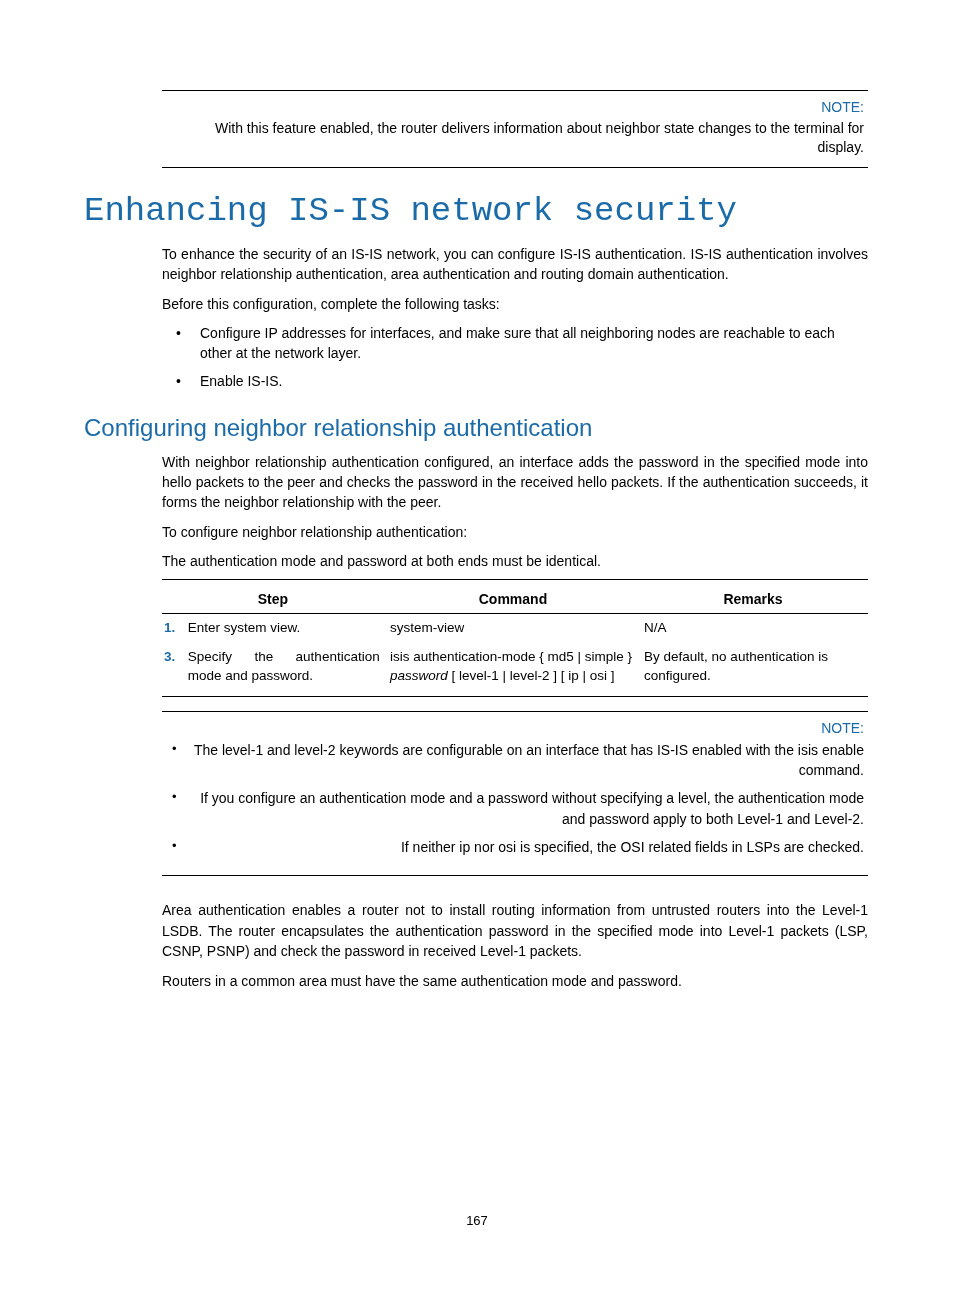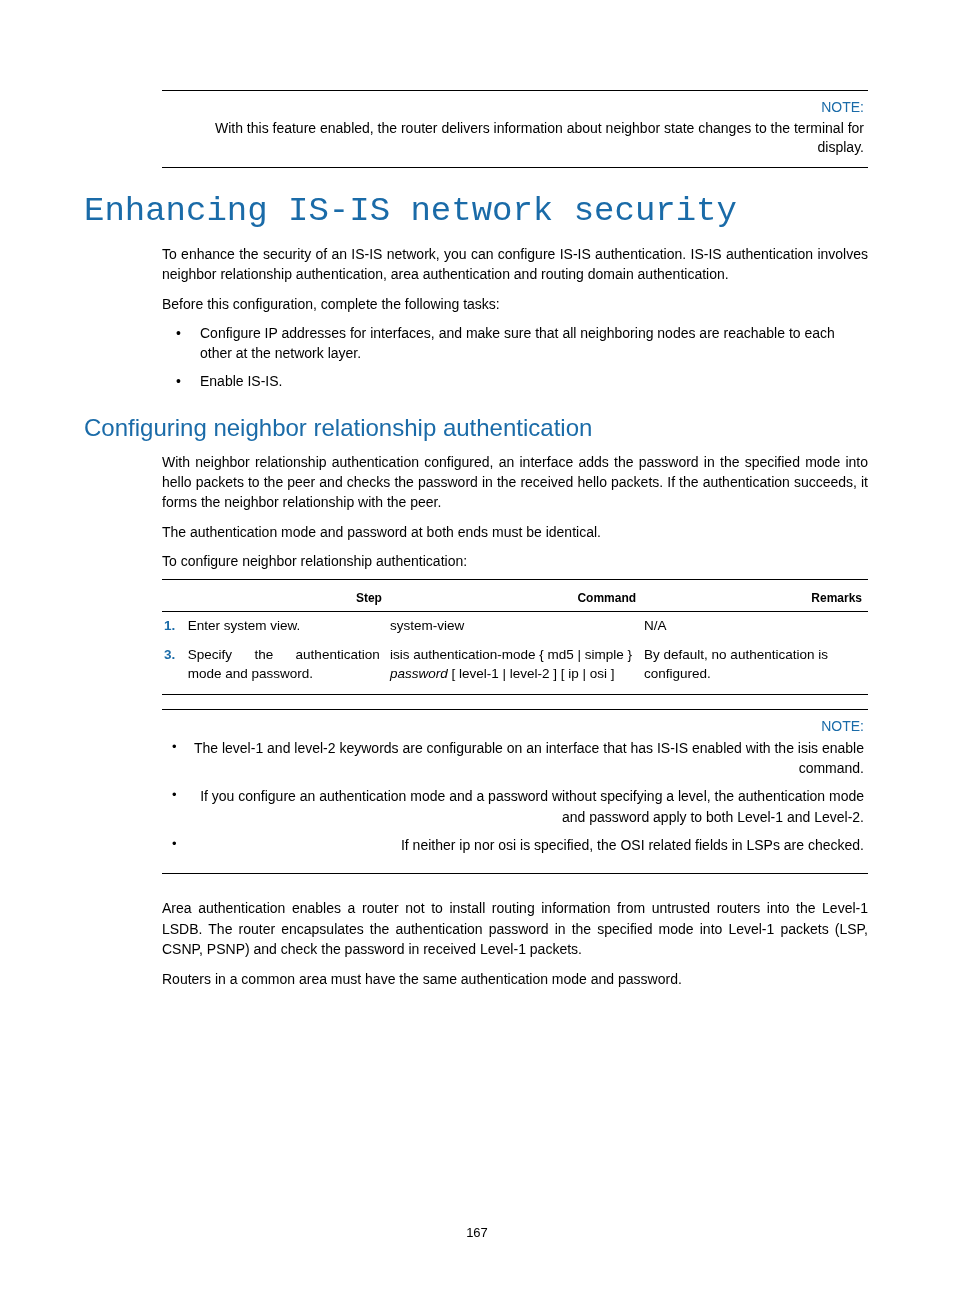--- a/index.html
+++ b/index.html
@@ -93,22 +93,22 @@
     }
     .cmd-table {
       margin: 6px 0 14px 76px;
       width: calc(100% - 76px);
       border-collapse: collapse;
     }
     .cmd-table thead tr {
       border-top: 1.5px solid #000;
     }
     .cmd-table thead th {
-      text-align: right;
-      font-size: 12px;
+      text-align: center;
+      font-size: 14px;
       font-weight: bold;
       padding: 11px 6px 6px 2px;
       border-bottom: 1.5px solid #000;
     }
     .cmd-table tbody td {
       font-size: 13.5px;
       padding: 5px 6px 5px 2px;
       vertical-align: top;
       line-height: 1.4;
     }
@@ -128,21 +128,21 @@
     .italic { font-style: italic; }
     .bold { font-weight: normal; }
     .step-text-wrap {
       display: inline-block;
       vertical-align: top;
       width: calc(100% - 26px);
       text-align: justify;
     }
     .page-num {
       position: absolute;
-      bottom: 56px;
+      bottom: 68px;
       width: 100%;
       text-align: center;
       font-size: 13px;
     }
   </style>
 </head>
 <body>
 
 <div class="page">
 
@@ -155,22 +155,22 @@
   <p class="body-text">To enhance the security of an IS-IS network, you can configure IS-IS authentication. IS-IS authentication involves neighbor relationship authentication, area authentication and routing domain authentication.</p>
 
   <p class="body-text-tight">Before this configuration, complete the following tasks:</p>
   <ul class="bullets">
     <li>Configure IP addresses for interfaces, and make sure that all neighboring nodes are reachable to each other at the network layer.</li>
     <li>Enable IS-IS.</li>
   </ul>
 
   <div class="h2">Configuring neighbor relationship authentication</div>
   <p class="body-text">With neighbor relationship authentication configured, an interface adds the password in the specified mode into hello packets to the peer and checks the password in the received hello packets. If the authentication succeeds, it forms the neighbor relationship with the peer.</p>
+  <p class="body-text-tight">To configure neighbor relationship authentication:</p>
   <p class="body-text-tight">The authentication mode and password at both ends must be identical.</p>
-  <p class="body-text-tight">To configure neighbor relationship authentication:</p>
 
   <table class="cmd-table">
     <thead>
       <tr>
         <th class="step-cell">Step</th>
         <th class="cmd-cell">Command</th>
         <th class="rem-cell">Remarks</th>
       </tr>
     </thead>
     <tbody>

